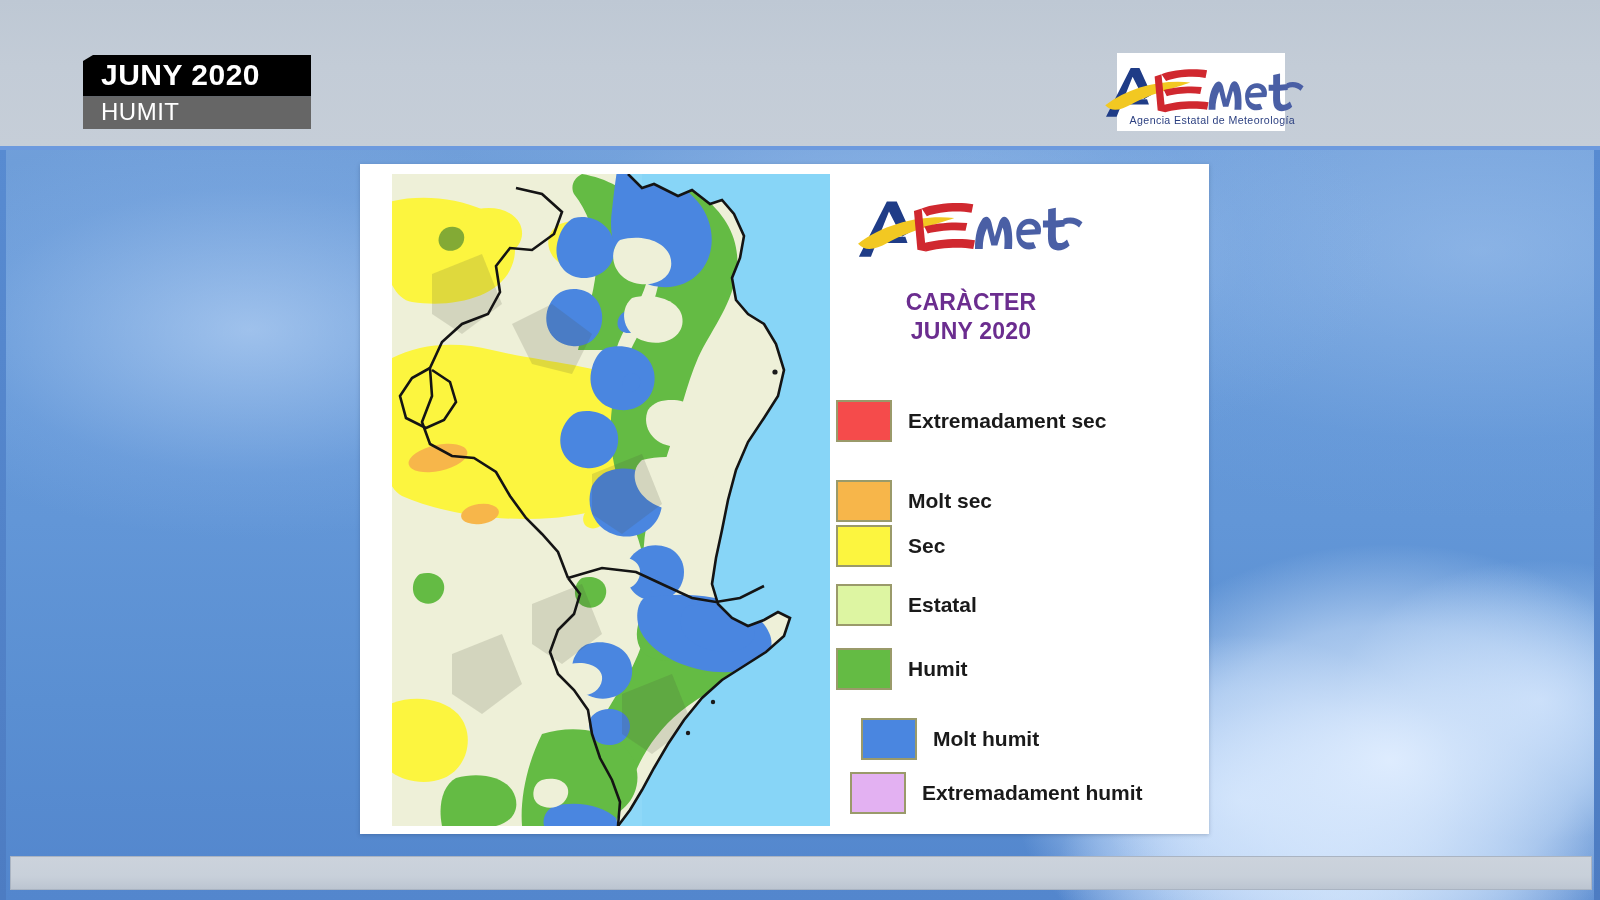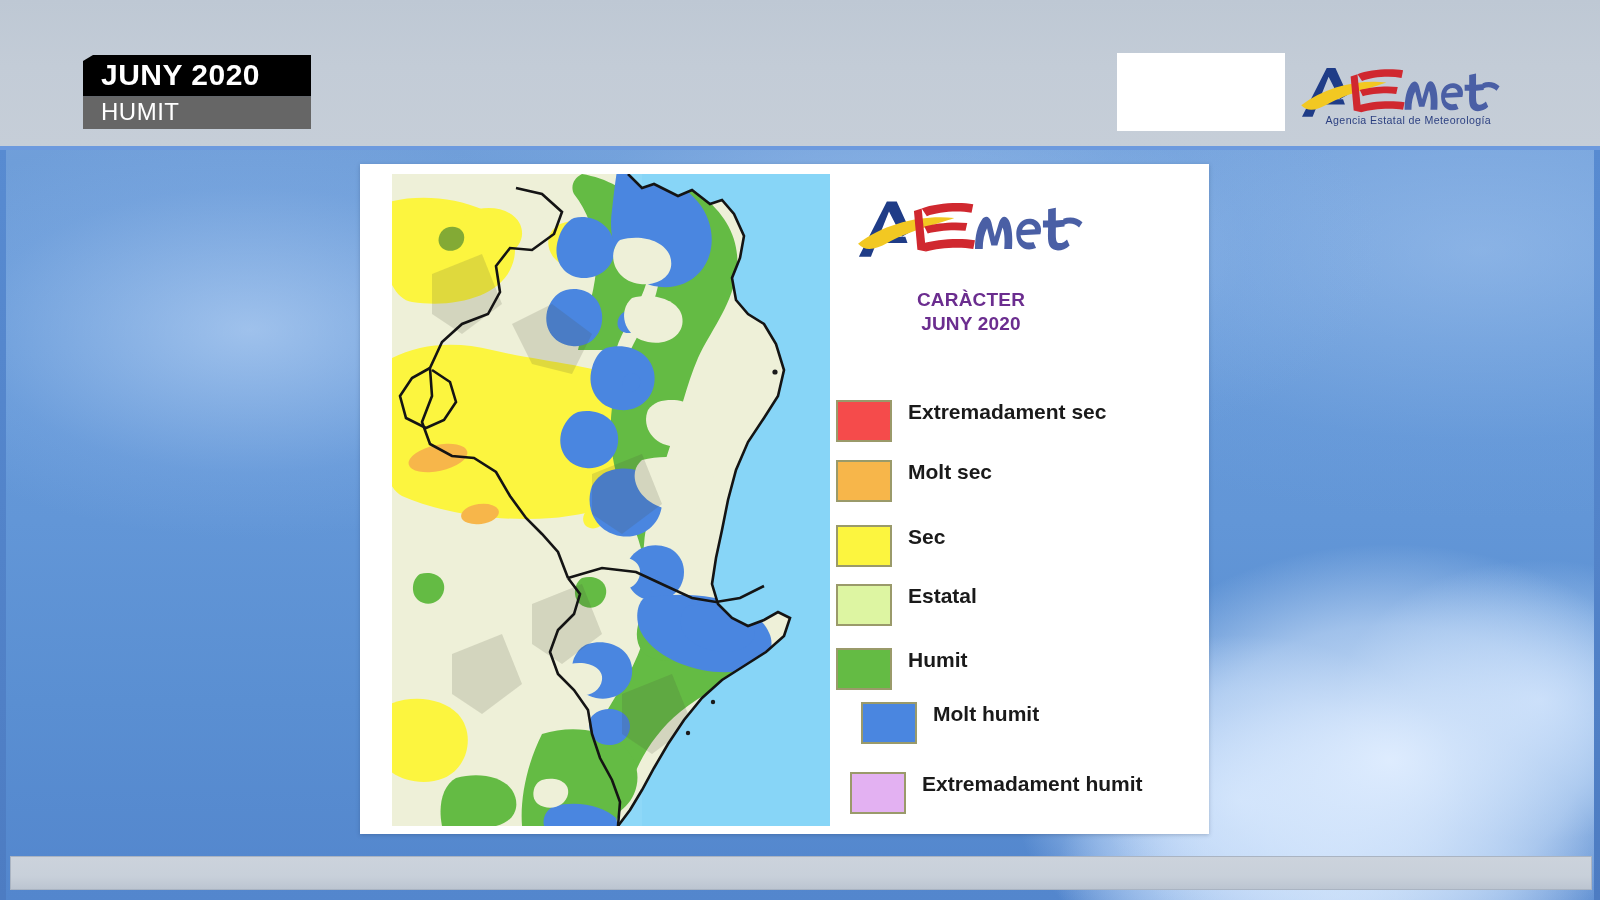--- a/index.html
+++ b/index.html
@@ -90,20 +90,21 @@
   
   .logo-box {
     position: absolute;
     left: 1117px;
     top: 53px;
     width: 168px;
     height: 78px;
     background: #ffffff;
     display: flex;
     align-items: center;
+    justify-content: center;
   }
   .logo-box .logo-wrap { transform: scale(0.38); transform-origin: center; }
 
   
   .aemet-mark { position: relative; width: 560px; height: 170px; }
   .aemet-tag {
     position: absolute;
     left: 92px;
     bottom: -6px;
     font-size: 28px;
@@ -154,38 +155,38 @@
   }
   .legend-mark .mk { transform: scale(0.43); transform-origin: left top; }
 
   .legend-title {
     position: absolute;
     left: 0;
     top: 112px;
     width: 270px;
     text-align: center;
     color: #6b2d8f;
-    font-size: 19px;
+    font-size: 23px;
     font-weight: 700;
     line-height: 1.24;
     letter-spacing: 0.2px;
   }
   .legend-title div { white-space: nowrap; }
 
   .legend-list {
     position: absolute;
     left: 0;
     top: 224px;
     width: 370px;
   }
   .legend-row {
     position: absolute;
     left: 0;
     display: flex;
-    align-items: flex-start;
+    align-items: center;
     height: 42px;
   }
   .swatch {
     width: 52px;
     height: 38px;
     border: 2px solid #9a9a6a;
     flex: none;
   }
   .legend-label {
     margin-left: 16px;
@@ -443,41 +444,41 @@
         <div>JUNY 2020</div>
       </div>
 
       <div class="legend-list">
 
         <div class="legend-row" style="top:0px;">
           <div class="swatch" style="background: rgb(245, 75, 75);"></div>
           <div class="legend-label">Extremadament sec</div>
         </div>
 
-        <div class="legend-row" style="top:60px;">
+        <div class="legend-row" style="top:80px;">
           <div class="swatch" style="background: rgb(247, 182, 74);"></div>
           <div class="legend-label">Molt sec</div>
         </div>
 
         <div class="legend-row" style="top:125px;">
           <div class="swatch" style="background: rgb(252, 245, 63);"></div>
           <div class="legend-label">Sec</div>
         </div>
 
         <div class="legend-row" style="top:184px;">
           <div class="swatch" style="background: rgb(221, 245, 162);"></div>
           <div class="legend-label">Estatal</div>
         </div>
 
         <div class="legend-row" style="top:248px;">
           <div class="swatch" style="background: rgb(100, 187, 68);"></div>
           <div class="legend-label">Humit</div>
         </div>
 
-        <div class="legend-row" style="top:302px;padding-left:25px;">
+        <div class="legend-row" style="top:318px;padding-left:25px;">
           <div class="swatch" style="background: rgb(74, 134, 224);"></div>
           <div class="legend-label">Molt humit</div>
         </div>
 
         <div class="legend-row" style="top:372px;margin-left:14px;">
           <div class="swatch" style="background: rgb(227, 177, 242);"></div>
           <div class="legend-label">Extremadament humit</div>
         </div>
 
       </div>

